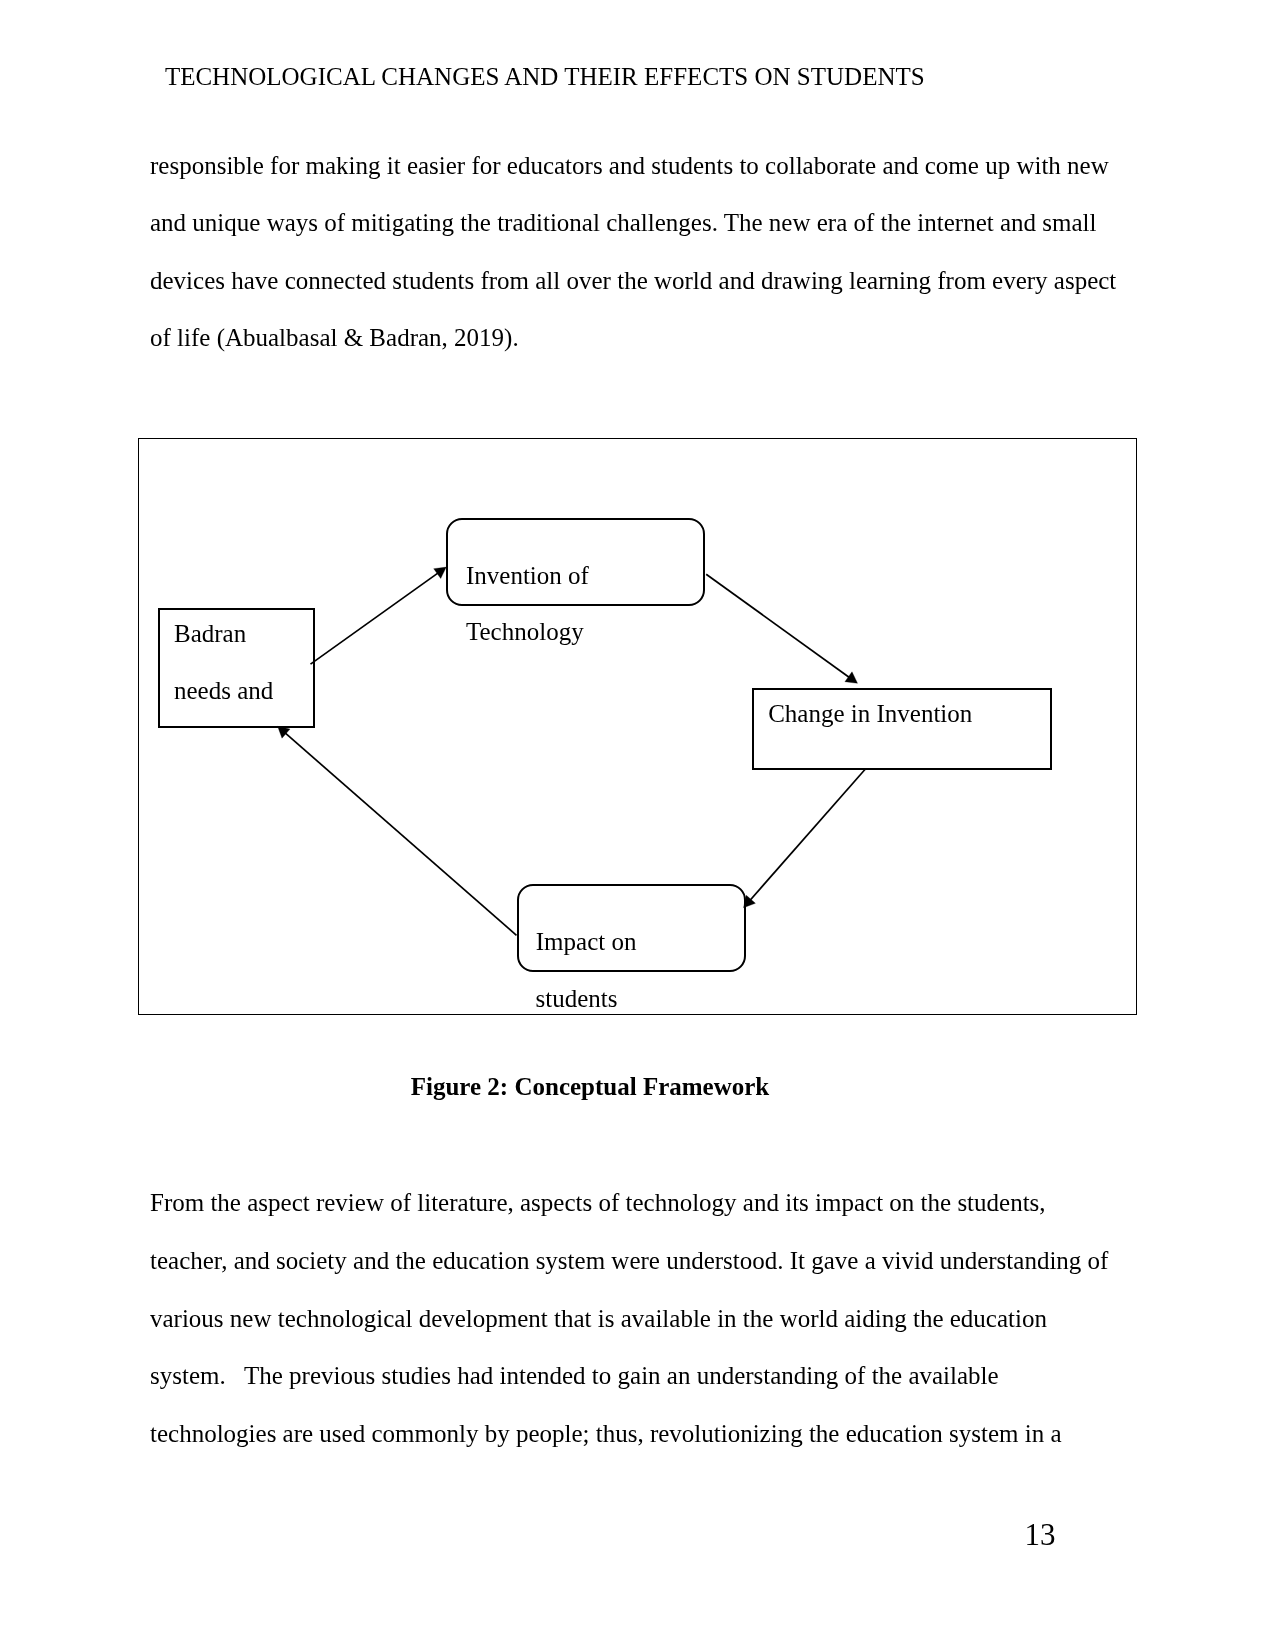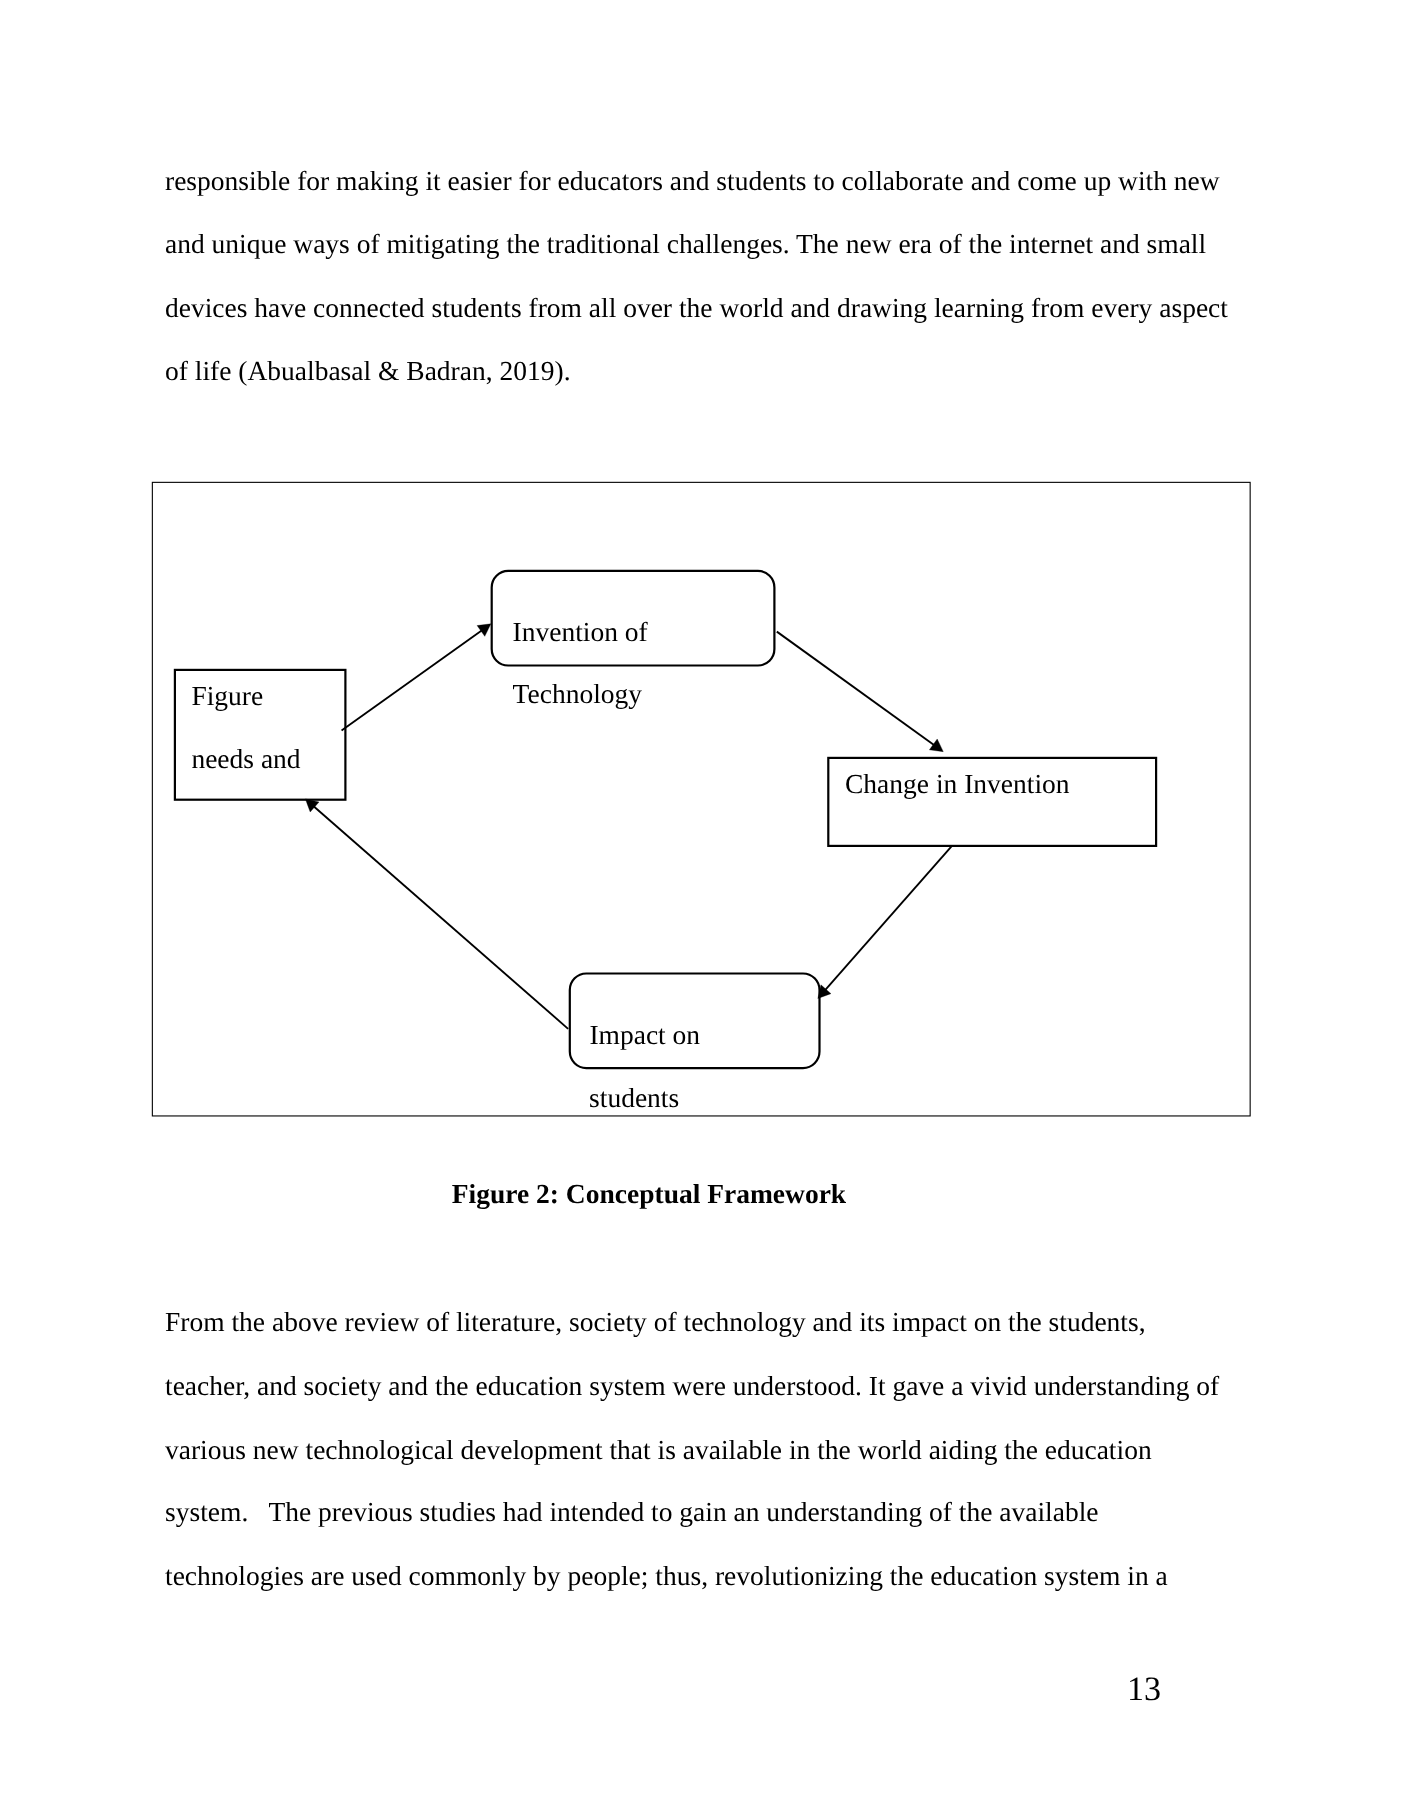--- a/index.html
+++ b/index.html
@@ -96,38 +96,39 @@
     line-height: 29px;
     white-space: pre;
     text-align: center;
   }
 </style>
 </head>
 <body>
 
 <div class="page">
 
+  <div class="hdr">TECHNOLOGICAL CHANGES AND THEIR EFFECTS ON STUDENTS</div>
 
   <div class="para" id="para-top">
     <div class="ln" style="top:151px">responsible for making it easier for educators and students to collaborate and come up with new</div>
     <div class="ln" style="top:208.4px">and unique ways of mitigating the traditional challenges. The new era of the internet and small</div>
     <div class="ln" style="top:266px">devices have connected students from all over the world and drawing learning from every aspect</div>
     <div class="ln" style="top:323.3px">of life (Abualbasal &amp; Badran, 2019).</div>
   </div>
 
   <div id="figure">
 
     <div id="figure-frame"></div>
 
     <div class="nodebox" id="box-human"></div>
     <div class="nodebox rounded" id="box-invention"></div>
     <div class="nodebox" id="box-change"></div>
     <div class="nodebox rounded" id="box-impact"></div>
 
-    <div class="nodetext" style="left:35px;top:181px">Figure</div>
+    <div class="nodetext" style="left:35px;top:181px">Badran</div>
     <div class="nodetext" style="left:35px;top:238px">needs and</div>
     <div class="nodetext" style="left:327px;top:122.5px">Invention of</div>
     <div class="nodetext" style="left:327px;top:179.3px">Technology</div>
     <div class="nodetext" style="left:629.2px;top:260.5px">Change in Invention</div>
     <div class="nodetext" style="left:396.8px;top:489px">Impact on</div>
     <div class="nodetext" style="left:396.5px;top:546px">students</div>
 
     <svg width="999" height="578" viewBox="0 0 999 578">
       <g fill="#000" stroke="#000" stroke-width="1.7" stroke-linecap="butt" stroke-linejoin="miter" transform="translate(0,0.9)">
         <path d="M171.5 225.2 L299.2 134.0" fill="none"></path>
@@ -141,21 +142,21 @@
 
         <path d="M377.5 496.4 L146.1 294.0" fill="none"></path>
         <path d="M138.6 287.4 L151.0 290.2 L143.0 299.3 Z" stroke-width="0.3"></path>
       </g>
     </svg>
   </div>
 
   <div class="caption" id="fig-caption">Figure 2: Conceptual Framework</div>
 
   <div class="para" id="para-bottom">
-    <div class="ln" style="top:1188.3px">From the above review of literature, society of technology and its impact on the students,</div>
+    <div class="ln" style="top:1188.3px">From the aspect review of literature, aspects of technology and its impact on the students,</div>
     <div class="ln" style="top:1246.4px">teacher, and society and the education system were understood. It gave a vivid understanding of</div>
     <div class="ln" style="top:1303.7px">various new technological development that is available in the world aiding the education</div>
     <div class="ln" style="top:1361px">system.   The previous studies had intended to gain an understanding of the available</div>
     <div class="ln" style="top:1419px">technologies are used commonly by people; thus, revolutionizing the education system in a</div>
   </div>
 
   <div id="page-number">13</div>
 
 </div>
 

